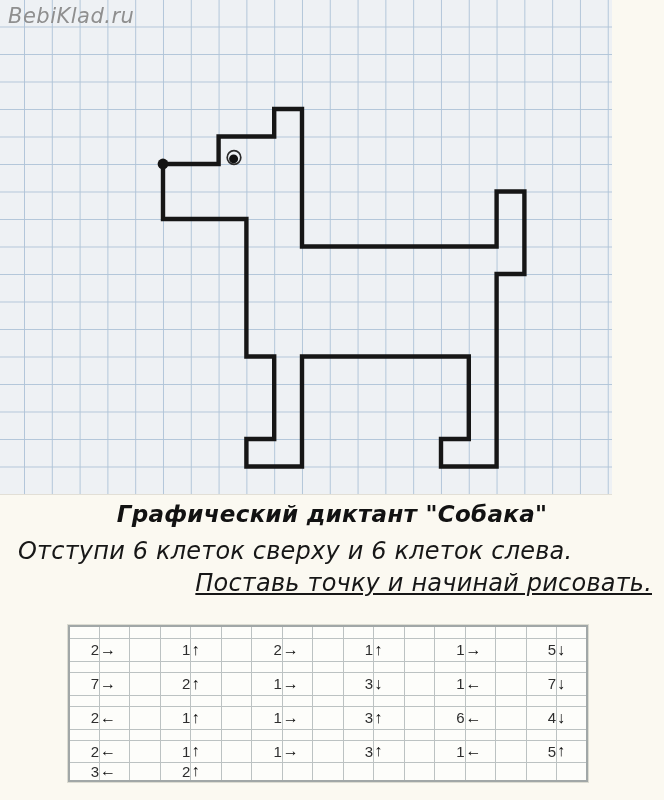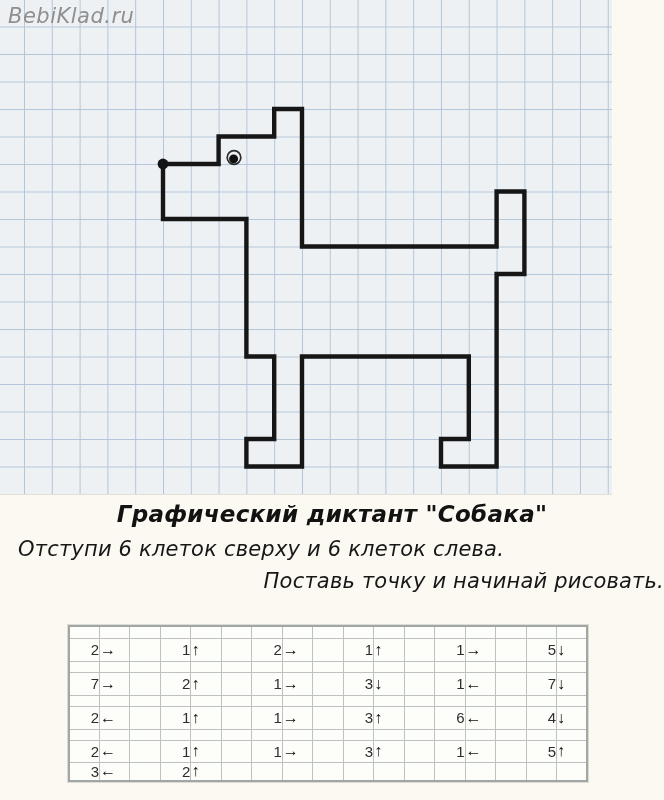--- a/index.html
+++ b/index.html
@@ -20,23 +20,23 @@
   }
   .watermark{
     position:absolute;left:8px;top:4px;
     font-style:italic;font-size:21px;letter-spacing:.5px;color:#8f8f8f;
   }
   svg.fig{position:absolute;left:0;top:0;display:block;}
   .title{
     position:absolute;top:501px;left:0;width:664px;text-align:center;
     font-style:italic;font-weight:700;font-size:23px;color:#121212;letter-spacing:.3px;
   }
-  .instr{position:absolute;font-style:italic;font-size:21px;color:#171717;letter-spacing:.2px;}
+  .instr{position:absolute;font-style:italic;font-size:24px;color:#171717;letter-spacing:.2px;}
   .l1{top:537px;left:18px;}
-  .l2{top:569px;right:0;}
+  .l2{top:569px;right:12px;text-decoration:underline;}
   table.moves{
     position:absolute;left:68px;top:625px;width:520px;height:152px;
     border-collapse:collapse;table-layout:fixed;
     background:#fdfdfa;
     border:2px solid #a1a7a7;
     box-shadow:0 0 0 1px #dcdcd2;
     font-family:"Liberation Sans","DejaVu Sans",sans-serif;
   }
   table.moves td{border:1px solid #bcc2c2;padding:0;overflow:hidden;vertical-align:middle;}
   tr.sp0{height:12px;}

